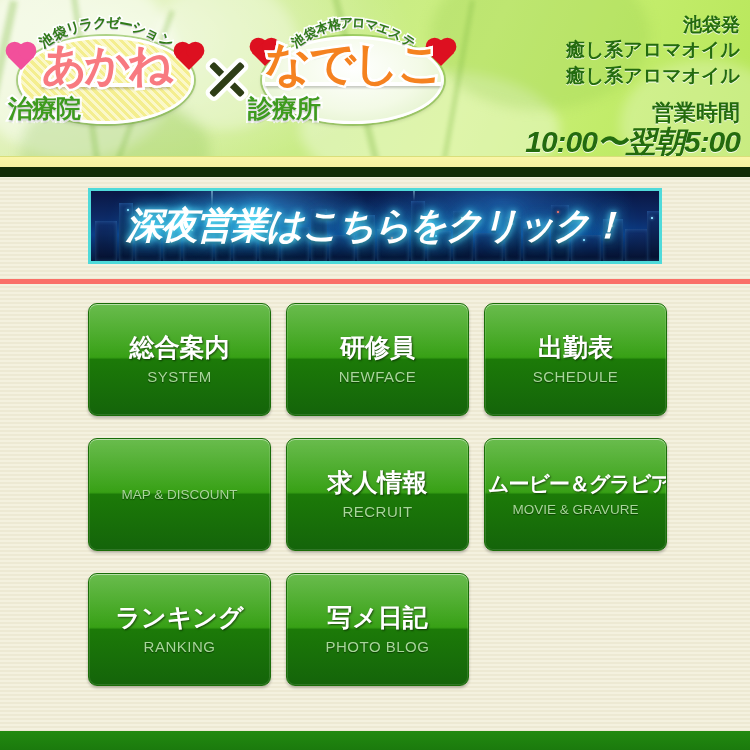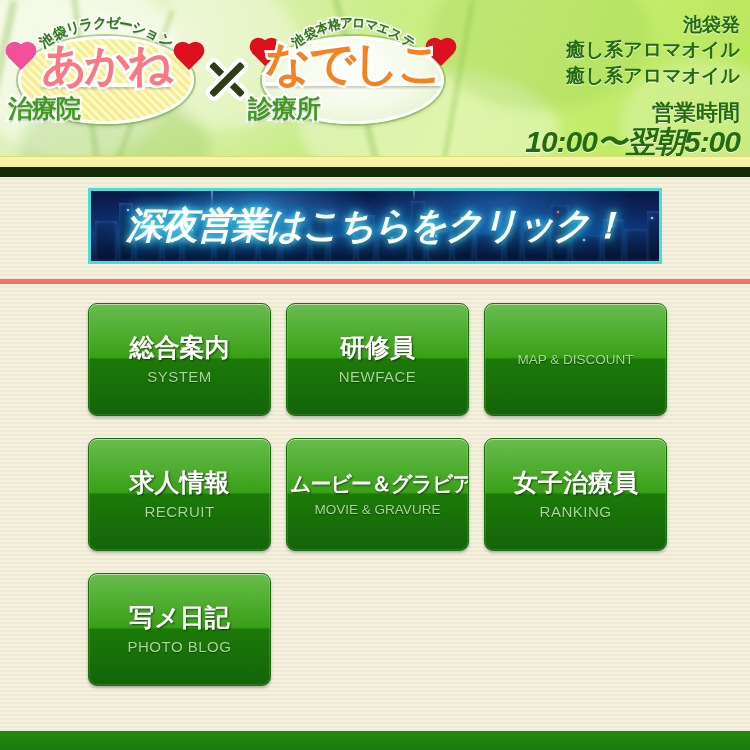--- a/index.html
+++ b/index.html
@@ -498,32 +498,36 @@
   <div id="menu-grid">
       <div class="menu-btn">
         <div class="jp">総合案内</div>
         <div class="en">SYSTEM</div>
       </div>
       <div class="menu-btn">
         <div class="jp">研修員</div>
         <div class="en">NEWFACE</div>
       </div>
       <div class="menu-btn">
+        <div class="jp">出勤表</div>
+        <div class="en">SCHEDULE</div>
+      </div>
+      <div class="menu-btn">
         <div class="en tight">MAP &amp; DISCOUNT</div>
       </div>
       <div class="menu-btn">
         <div class="jp">求人情報</div>
         <div class="en">RECRUIT</div>
       </div>
       <div class="menu-btn">
         <div class="jp tight">ムービー＆グラビア</div>
         <div class="en tight">MOVIE &amp; GRAVURE</div>
       </div>
       <div class="menu-btn">
-        <div class="jp">女子治療員</div>
+        <div class="jp">ランキング</div>
         <div class="en">RANKING</div>
       </div>
       <div class="menu-btn">
         <div class="jp">写メ日記</div>
         <div class="en">PHOTO BLOG</div>
       </div>
     </div>
 
   <div id="footer-band"></div>
 

